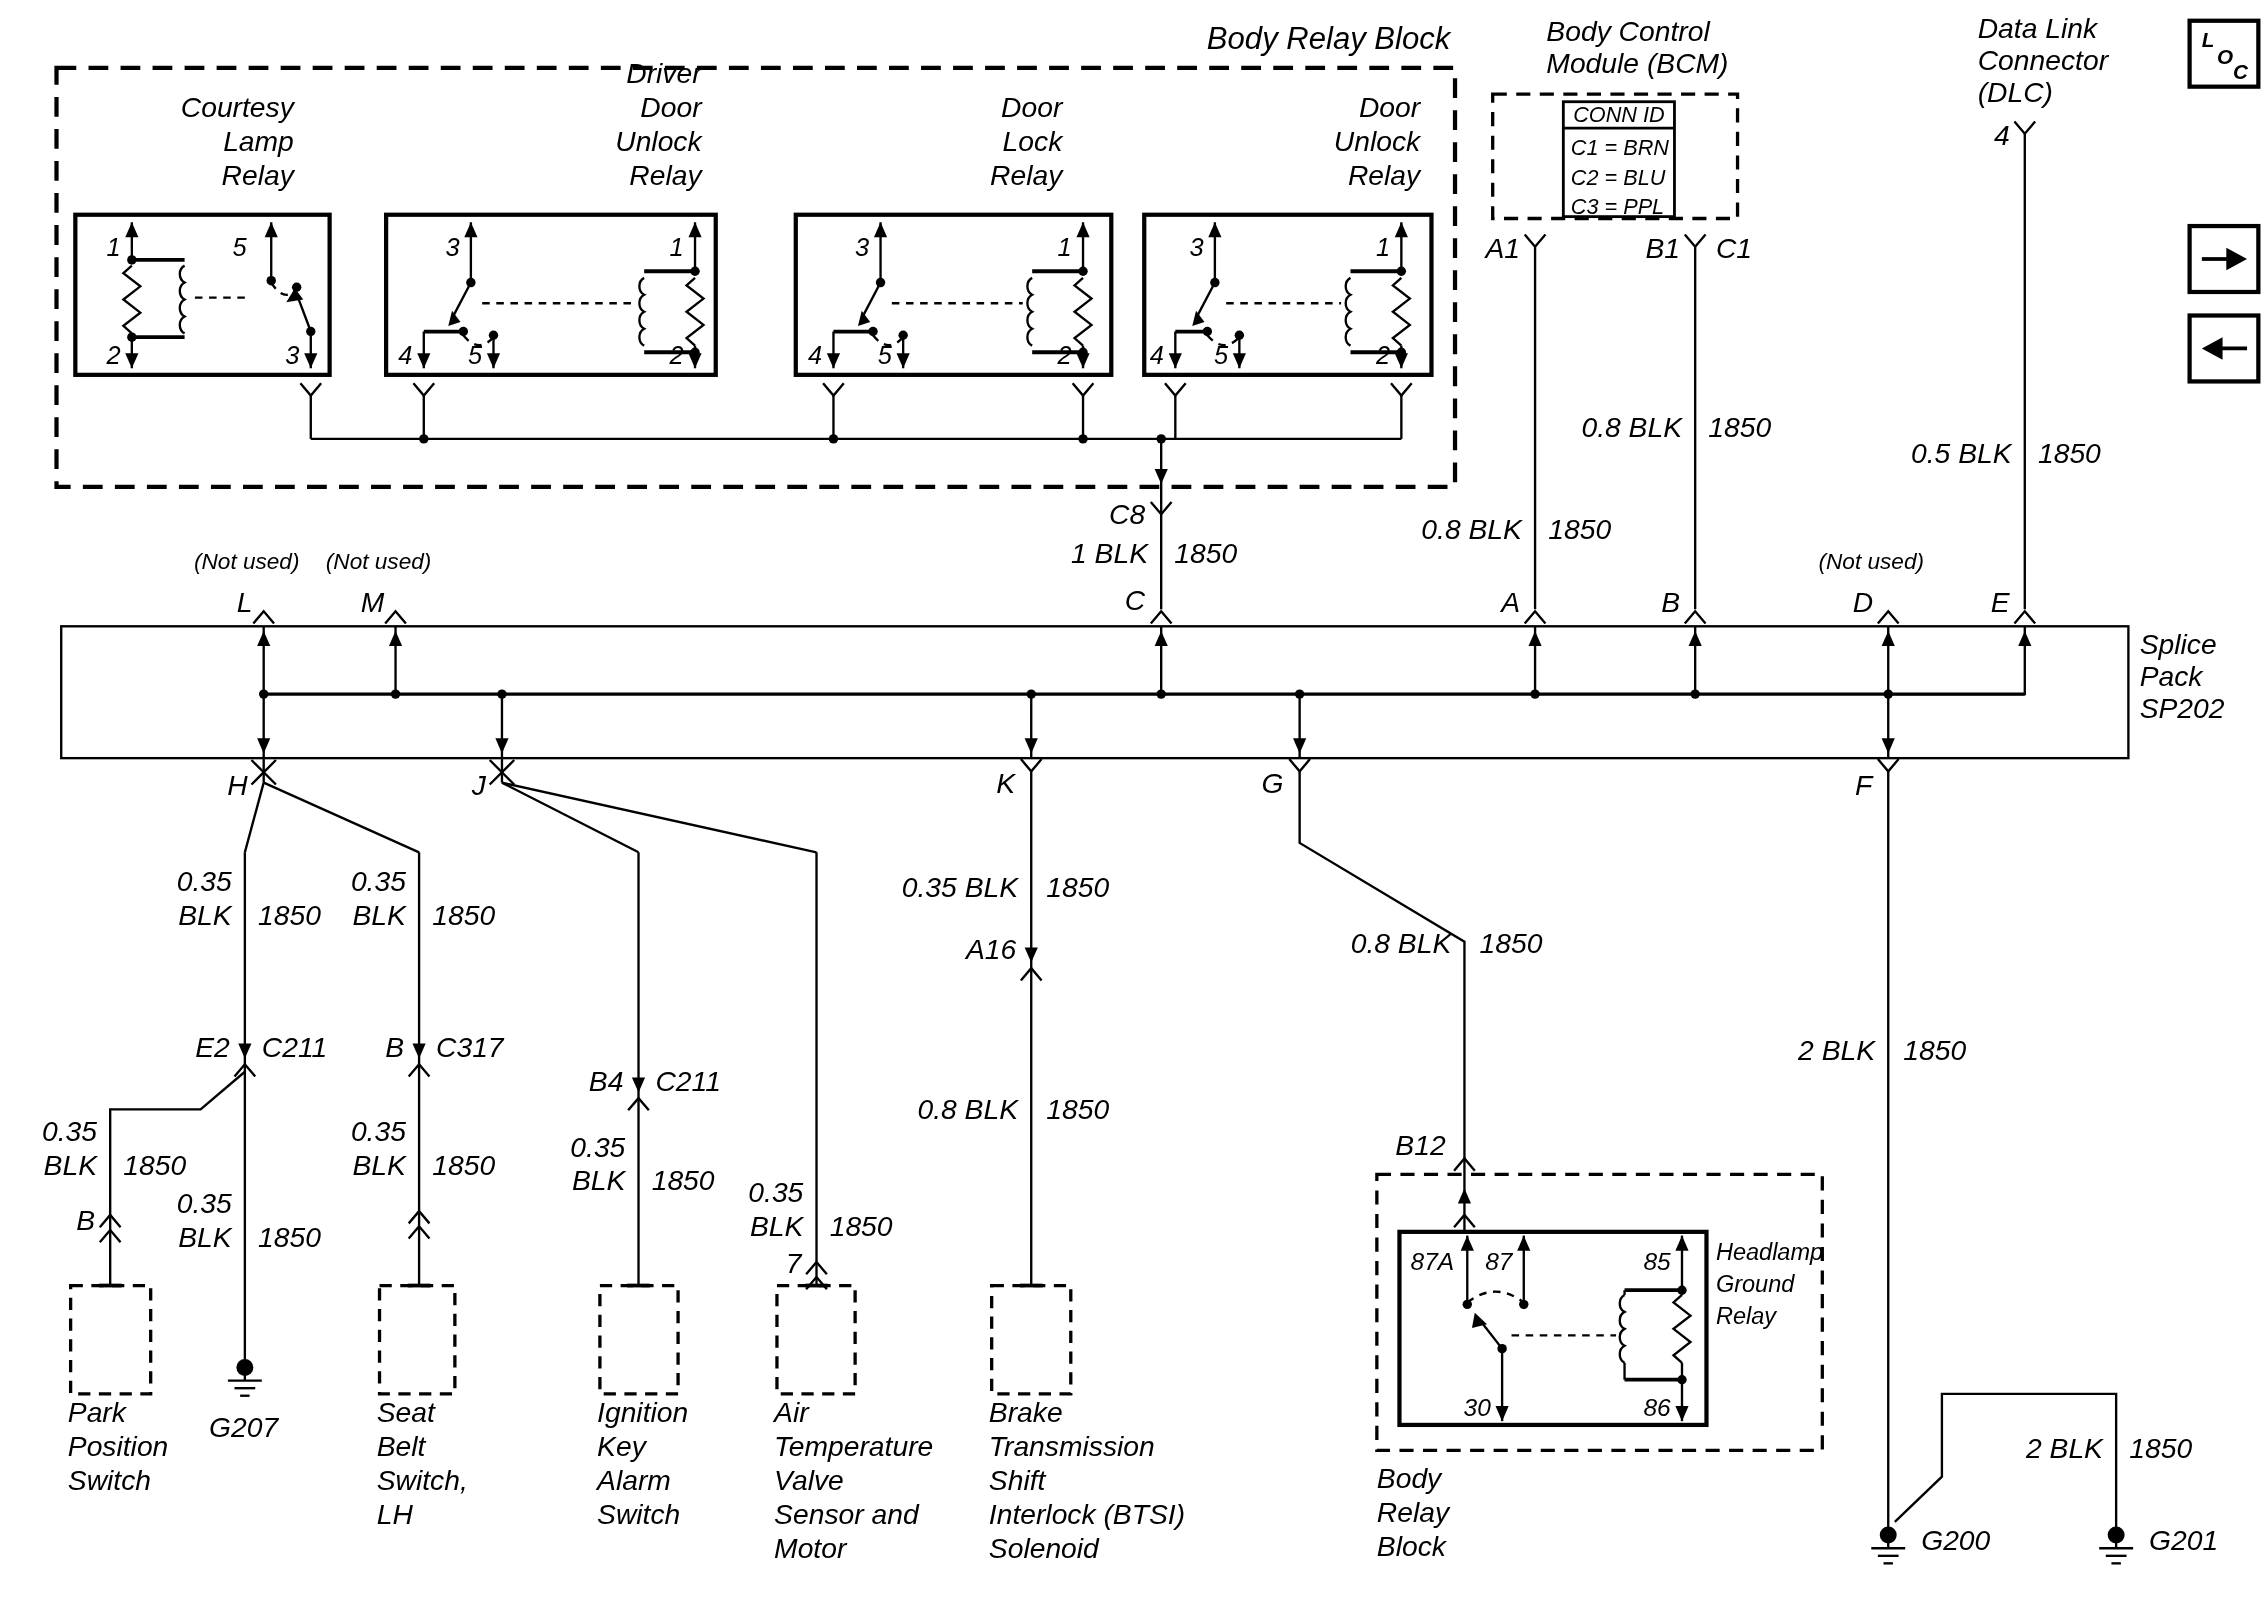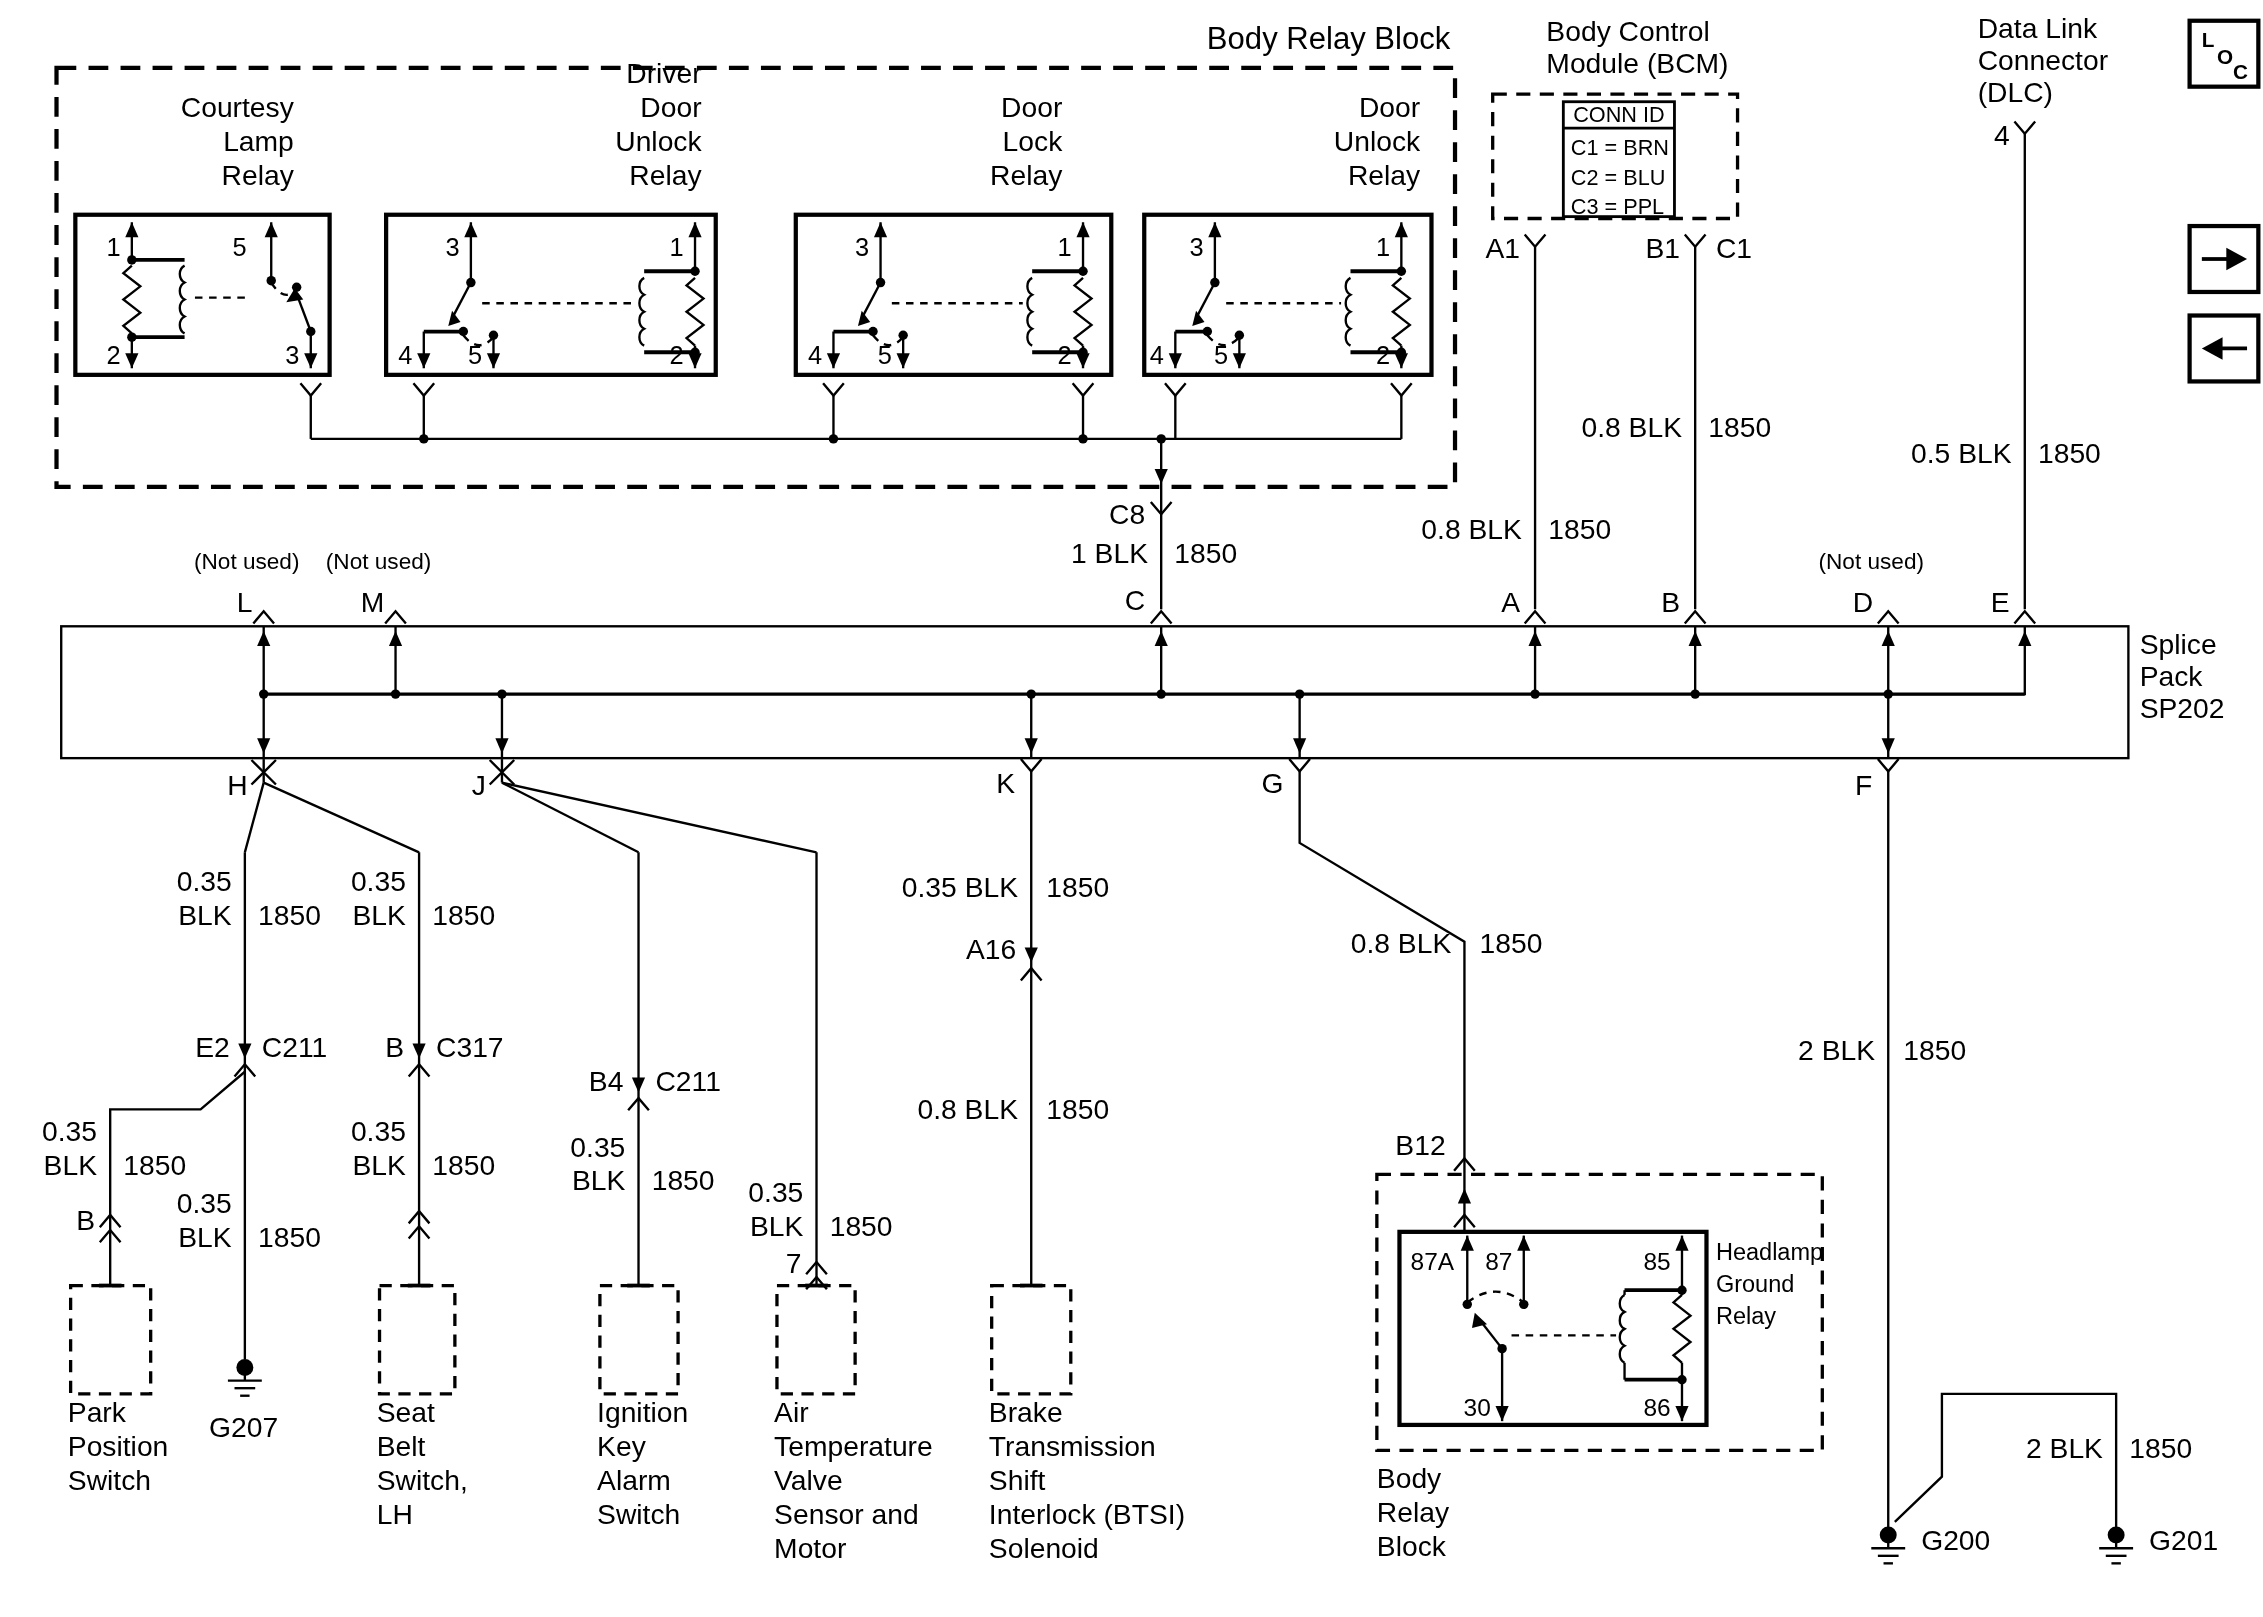--- a/index.html
+++ b/index.html
@@ -1,16 +1,16 @@
 <!DOCTYPE html>
 <html style="font-size:15px"><head>
 <meta charset="utf-8">
 <style>
   html,body{margin:0;padding:0;background:#fff;}
-  #stage{position:relative;width:2264px;height:1618px;background:#fff;}
+  #stage{position:relative;width:2264px;height:1618px;background:#fff;font-style:italic;}
   svg{position:absolute;left:0;top:0;}
   svg text{font-family:"Liberation Sans","DejaVu Sans",sans-serif;fill:#000;}
   .t30{font-size:30px;} .t33{font-size:33px;} .t27{font-size:27px;}
   .t24{font-size:24px;} .t23{font-size:23px;} .t26{font-size:26px;} .t25{font-size:25px;} .t22{font-size:22px;font-weight:bold;}
   .w{stroke:#000;stroke-width:2.5;fill:none;}
   .w4{stroke:#000;stroke-width:4;fill:none;}
   .bus{stroke:#000;stroke-width:3.5;fill:none;}
   .relaybox{stroke:#000;stroke-width:4.5;fill:none;}
   .thinbox{stroke:#000;stroke-width:3;fill:none;}
   .dashbig{stroke:#000;stroke-width:4.5;fill:none;stroke-dasharray:21 13;}

